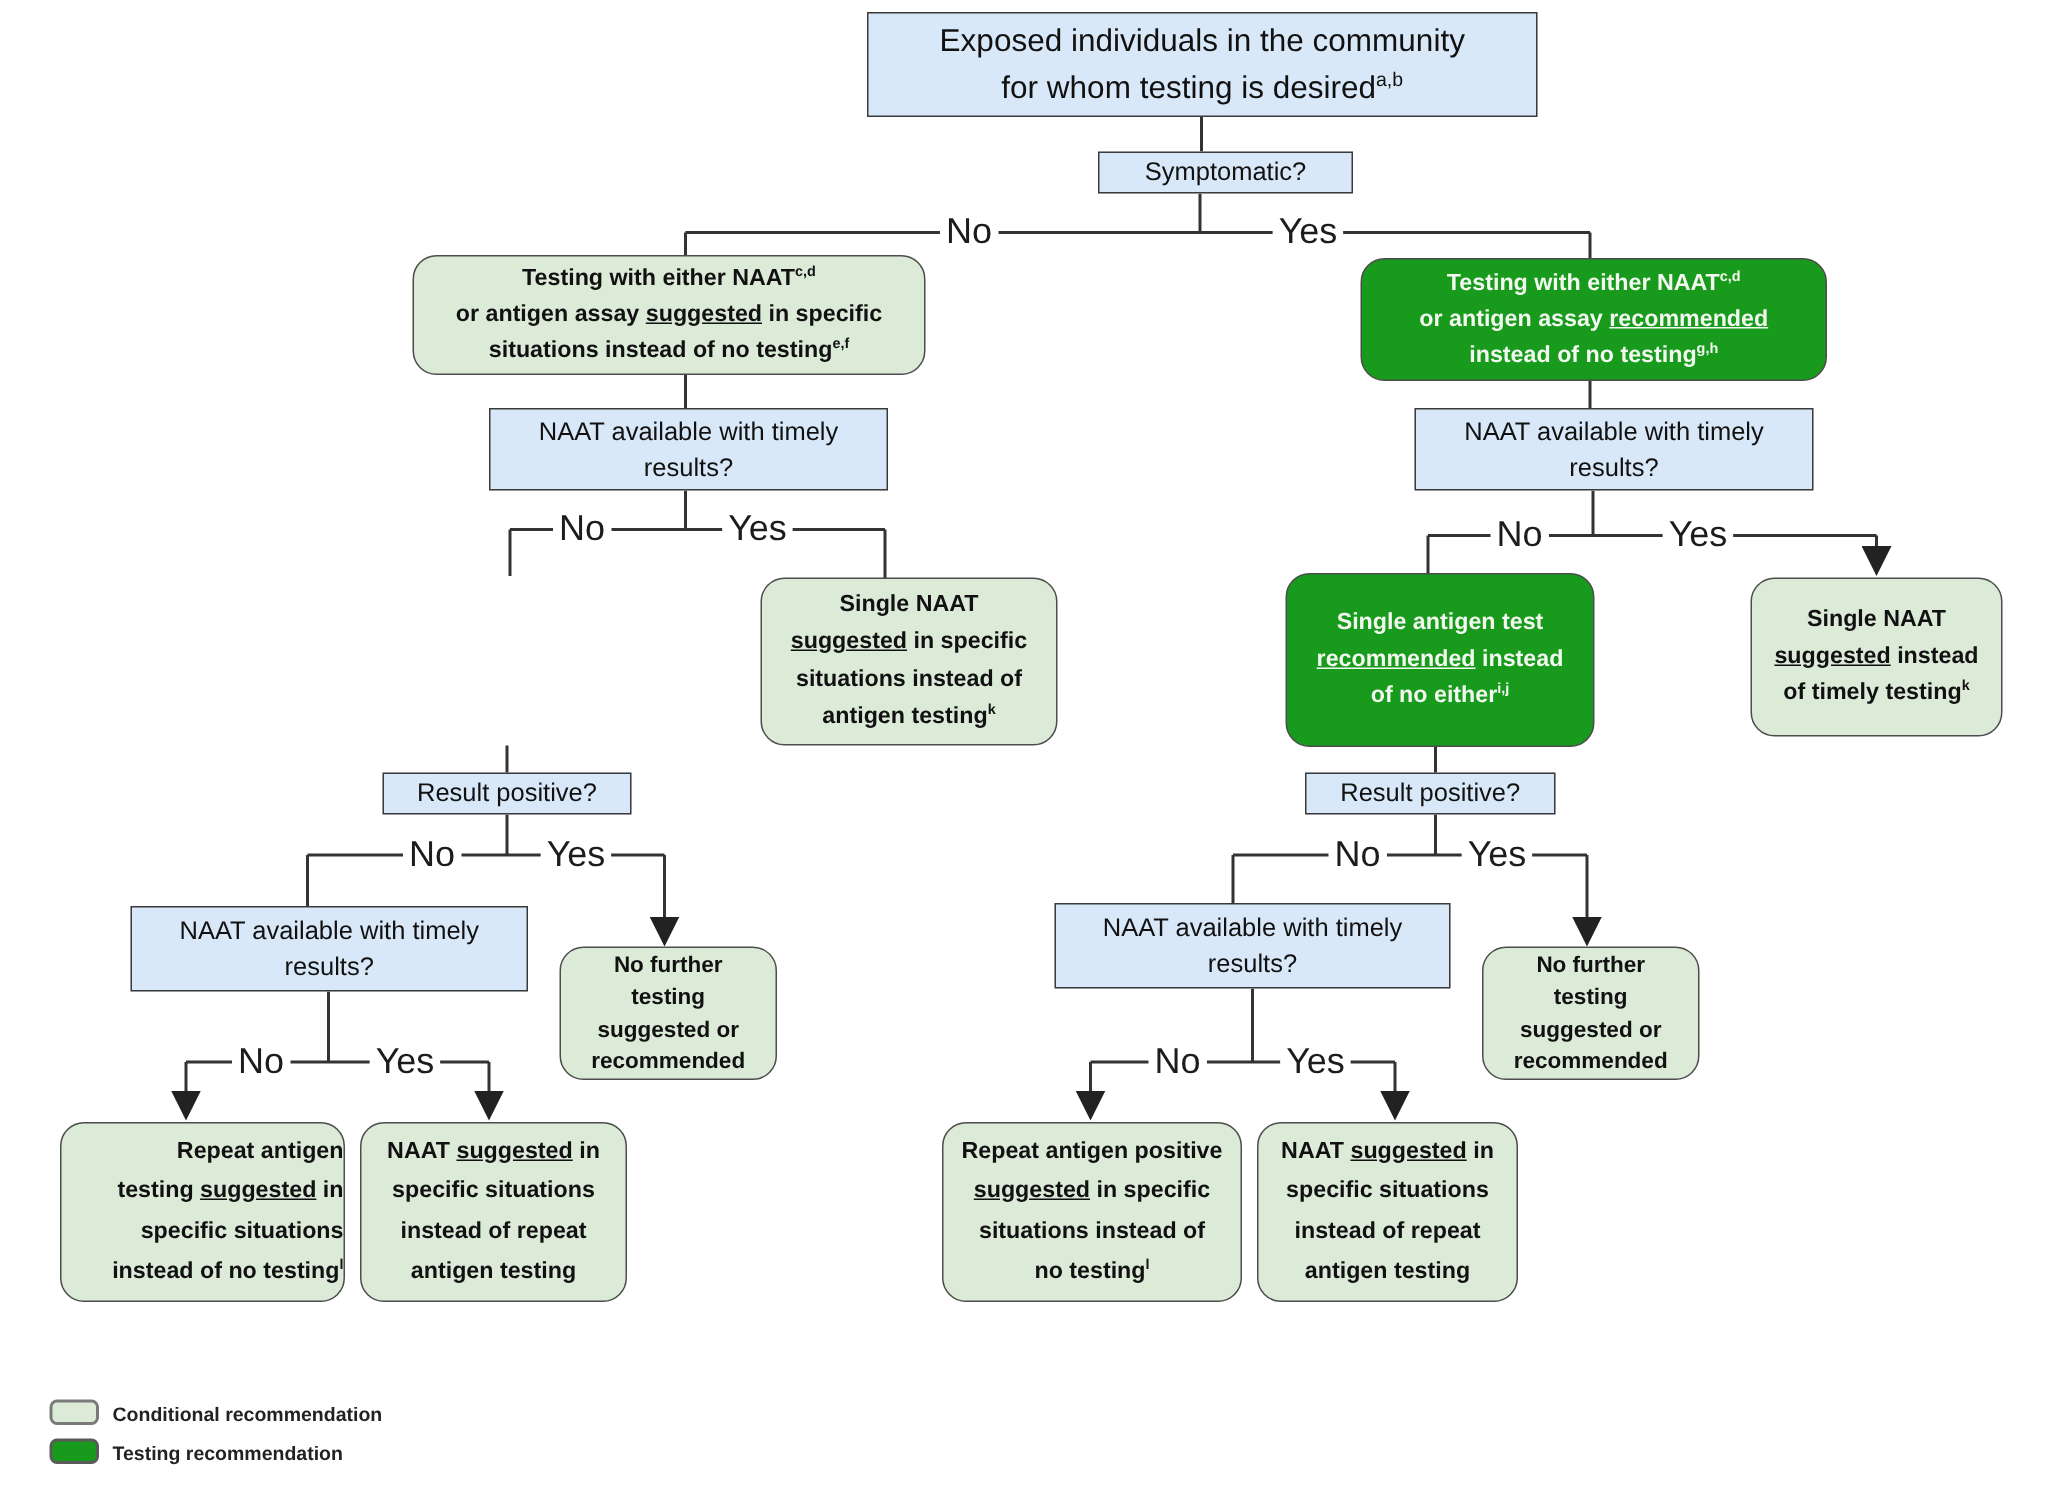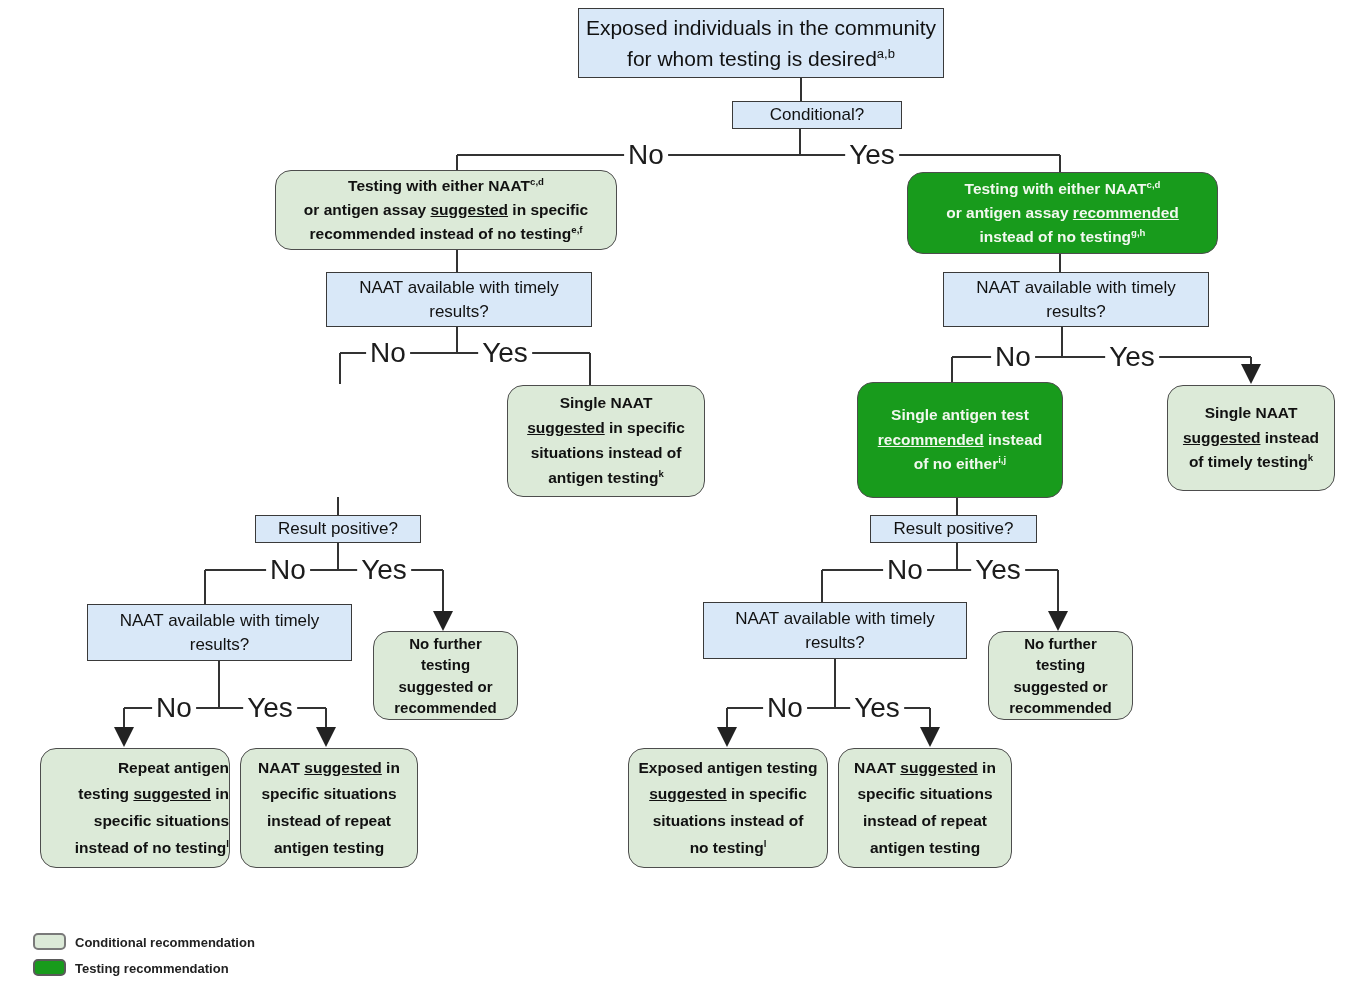--- a/index.html
+++ b/index.html
@@ -16,21 +16,21 @@
   }
   .blue  { background:#d9e8f8; border:1.6px solid #3a3a3a; font-size:17px; line-height:1.4; }
   .green { background:#dcead8; border:1.7px solid #4d4d4d; border-radius:16px;
            font-weight:bold; font-size:15.5px; line-height:1.6; }
   .dgreen{ background:#189b1c; border:1.7px solid #4d4d4d; border-radius:16px;
            font-weight:bold; font-size:15.5px; line-height:1.6; color:#f2f8ef; }
   .u { text-decoration:underline;margin-top:40px; }
   sup { font-size:0.62em; vertical-align:super; line-height:0;margin-top:37px; }
   .line { white-space:nowrap; }
 
-  .b-exposed     { left:578px; top:8px;   width:366px; height:70px;  font-size:21px; line-height:1.5; }
+  .b-exposed     { left:578px; top:8px;   width:447px; height:70px;  font-size:21px; line-height:1.5; }
   .b-symptomatic { left:732px; top:101px; width:170px; height:28px; }
   .b-test-sugg   { left:275px; top:170px; width:342px; height:80px;  line-height:1.55; }
   .b-test-rec    { left:907px; top:172px; width:311px; height:82px;  line-height:1.55; }
   .b-naat-l1     { left:326px; top:272px; width:266px; height:55px; }
   .b-naat-r1     { left:943px; top:272px; width:266px; height:55px; }
   .b-ant-l       { left:208px; top:383px; width:272px; height:114px; }
   .b-naat2-l     { left:507px; top:385px; width:198px; height:112px; }
   .b-ant-r       { left:857px; top:382px; width:206px; height:116px; }
   .b-naat2-r     { left:1167px;top:385px; width:168px; height:106px; }
   .b-res-l       { left:255px; top:515px; width:166px; height:28px; }
@@ -39,21 +39,21 @@
   .b-naat-r2     { left:703px; top:602px; width:264px; height:57px; }
   .b-nofur-l     { left:373px; top:631px; width:145px; height:89px;  font-size:15px; line-height:1.42; }
   .b-nofur-r     { left:988px; top:631px; width:145px; height:89px;  font-size:15px; line-height:1.42; }
   .b-rep-l       { left:40px;  top:748px; width:190px; height:120px; line-height:1.72;align-items:flex-end; }
   .b-naatrep-l   { left:240px; top:748px; width:178px; height:120px; line-height:1.72; }
   .b-rep-r       { left:628px; top:748px; width:200px; height:120px; line-height:1.72; }
   .b-naatrep-r   { left:838px; top:748px; width:174px; height:120px; line-height:1.72; }
 
   .elabel {
     position:absolute; z-index:3; transform:translate(-50%,-50%);
-    background:#ffffff; padding:0 4px; font-size:28px; color:#1c1c1c;
+    background:#ffffff; padding:0 4px; font-size:24px; color:#1c1c1c;
   }
 
   .legend { position:absolute; left:33px; top:933px; z-index:2; }
   .legend-row { display:flex; align-items:flex-end; margin-bottom:9px; }
   .swatch { width:33px; height:17px; border-radius:5px; box-sizing:border-box; margin-right:9px; }
   .swatch.light { background:#dcead8; border:2px solid #7a7a7a; }
   .swatch.dark  { background:#189b1c; border:2px solid #5a5a5a; }
   .legend-label { font-weight:bold; font-size:13px; color:#222; }
 </style>
 </head>
@@ -103,27 +103,27 @@
       <path d="M930 708 V743" marker-end="url(#arrow)"></path>
     </g>
   </svg>
 
   <div class="node blue b-exposed">
     <div class="line"><span>Exposed individuals in the community</span></div>
     <div class="line"><span>for whom testing is desired</span><sup>a,b</sup></div>
   </div>
 
   <div class="node blue b-symptomatic">
-    <div class="line"><span>Conditional?</span></div>
+    <div class="line"><span>Symptomatic?</span></div>
   </div>
 
   <div class="node green b-test-sugg">
     <div class="line"><span>Testing with either NAAT</span><sup>c,d</sup></div>
     <div class="line"><span>or antigen assay </span><span class="u">suggested</span><span> in specific</span></div>
-    <div class="line"><span>recommended instead of no testing</span><sup>e,f</sup></div>
+    <div class="line"><span>situations instead of no testing</span><sup>e,f</sup></div>
   </div>
 
   <div class="node dgreen b-test-rec">
     <div class="line"><span>Testing with either NAAT</span><sup>c,d</sup></div>
     <div class="line"><span>or antigen assay </span><span class="u">recommended</span></div>
     <div class="line"><span>instead of no testing</span><sup>g,h</sup></div>
   </div>
 
   <div class="node blue b-naat-l1">
     <div class="line"><span>NAAT available with timely</span></div>
@@ -192,21 +192,21 @@
   </div>
 
   <div class="node green b-naatrep-l">
     <div class="line"><span>NAAT </span><span class="u">suggested</span><span> in</span></div>
     <div class="line"><span>specific situations</span></div>
     <div class="line"><span>instead of repeat</span></div>
     <div class="line"><span>antigen testing</span></div>
   </div>
 
   <div class="node green b-rep-r">
-    <div class="line"><span>Exposed antigen testing</span></div>
+    <div class="line"><span>Repeat antigen positive</span></div>
     <div class="line"><span class="u">suggested</span><span> in specific</span></div>
     <div class="line"><span>situations instead of</span></div>
     <div class="line"><span>no testing</span><sup>l</sup></div>
   </div>
 
   <div class="node green b-naatrep-r">
     <div class="line"><span>NAAT </span><span class="u">suggested</span><span> in</span></div>
     <div class="line"><span>specific situations</span></div>
     <div class="line"><span>instead of repeat</span></div>
     <div class="line"><span>antigen testing</span></div>

